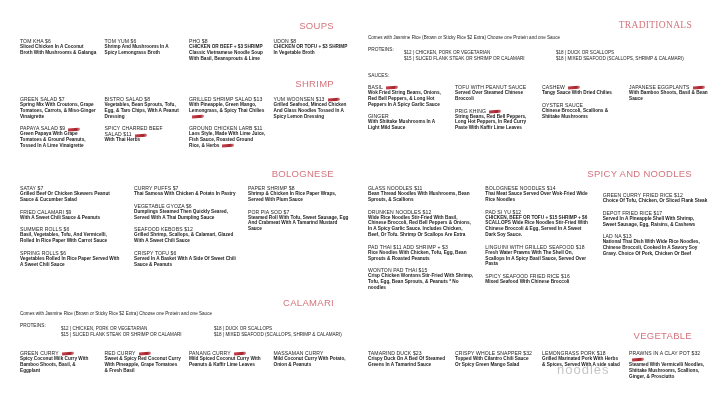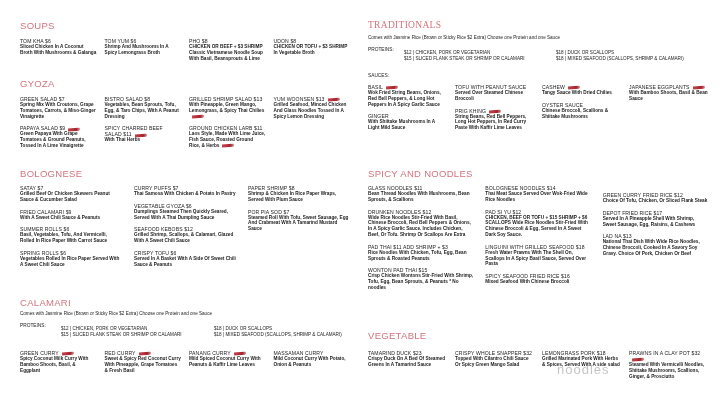--- a/index.html
+++ b/index.html
@@ -3,21 +3,21 @@
 <meta charset="utf-8">
 <style>
   * { box-sizing: border-box; margin: 0; padding: 0; }
   html, body { width: 720px; height: 405px; background: #ffffff; overflow: hidden; }
   body { font-family: "Liberation Sans", sans-serif; color: #1a1a1a; position: relative; }
   .page { position: absolute; inset: 0; }
   .col { position: absolute; top: 0; }
   .col-left { left: 20px; width: 330px; }
   .col-right { left: 368px; width: 340px; }
 
-  .sec { position: absolute; left: 0; right: 16px; }
+  .sec { position: absolute; left: 0; right: 16px; text-align: right; }
   .sec-title { color: #d4747c; font-size: 9.5px; letter-spacing: 0.3px; font-weight: normal; }
 
   .grid { position: absolute; left: 0; right: 0; display: grid; column-gap: 8px; }
   .grid4 { grid-template-columns: repeat(4, 1fr); }
   .grid3 { grid-template-columns: repeat(3, 1fr); }
 
   .item { margin-bottom: 6px; }
   .item-name { font-size: 5.1px; font-weight: normal; color: #222; letter-spacing: 0.1px; text-transform: uppercase; white-space: nowrap; }
   .item-desc { font-size: 4.7px; font-weight: bold; color: #222; line-height: 5.8px; }
   .chili { display: inline-block; width: 12px; height: 3px; background: linear-gradient(90deg, #c2434c 0%, #a8232c 70%, #d98a8f 100%); border-radius: 0 2px 2px 0; vertical-align: middle; margin-left: 3px; transform: rotate(-4deg); }
@@ -52,21 +52,21 @@
           <div class="item-name">PHO $8</div>
           <div class="item-desc">CHICKEN OR BEEF + $3 SHRIMP Classic Vietnamese Noodle Soup With Basil, Beansprouts &amp; Lime</div>
         </div>
       <div class="item">
           <div class="item-name">UDON $8</div>
           <div class="item-desc">CHICKEN OR TOFU + $3 SHRIMP In Vegetable Broth</div>
         </div>
     </div>
 
     <div class="sec" style="top:78px;">
-      <div class="sec-title">GYOZA</div>
+      <div class="sec-title">SHRIMP</div>
     </div>
     <div class="grid grid4" style="top:96px;">
       <div class="item">
           <div class="item-name">GREEN SALAD $7</div>
           <div class="item-desc">Spring Mix With Croutons, Grape Tomatoes, Carrots, &amp; Miso-Ginger Vinaigrette</div>
         </div>
       <div class="item">
           <div class="item-name">BISTRO SALAD $8</div>
           <div class="item-desc">Vegetables, Bean Sprouts, Tofu, Egg, &amp; Taro Chips, With A Peanut Dressing</div>
         </div>

